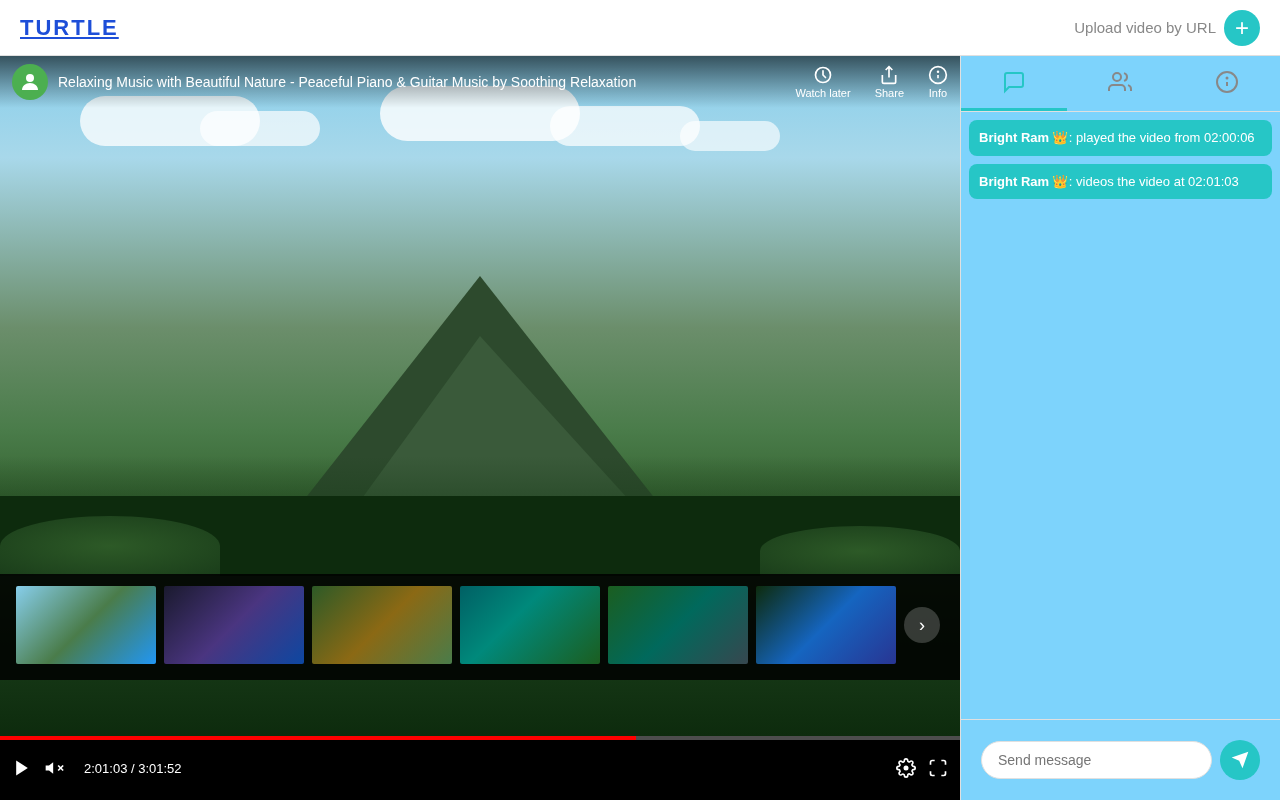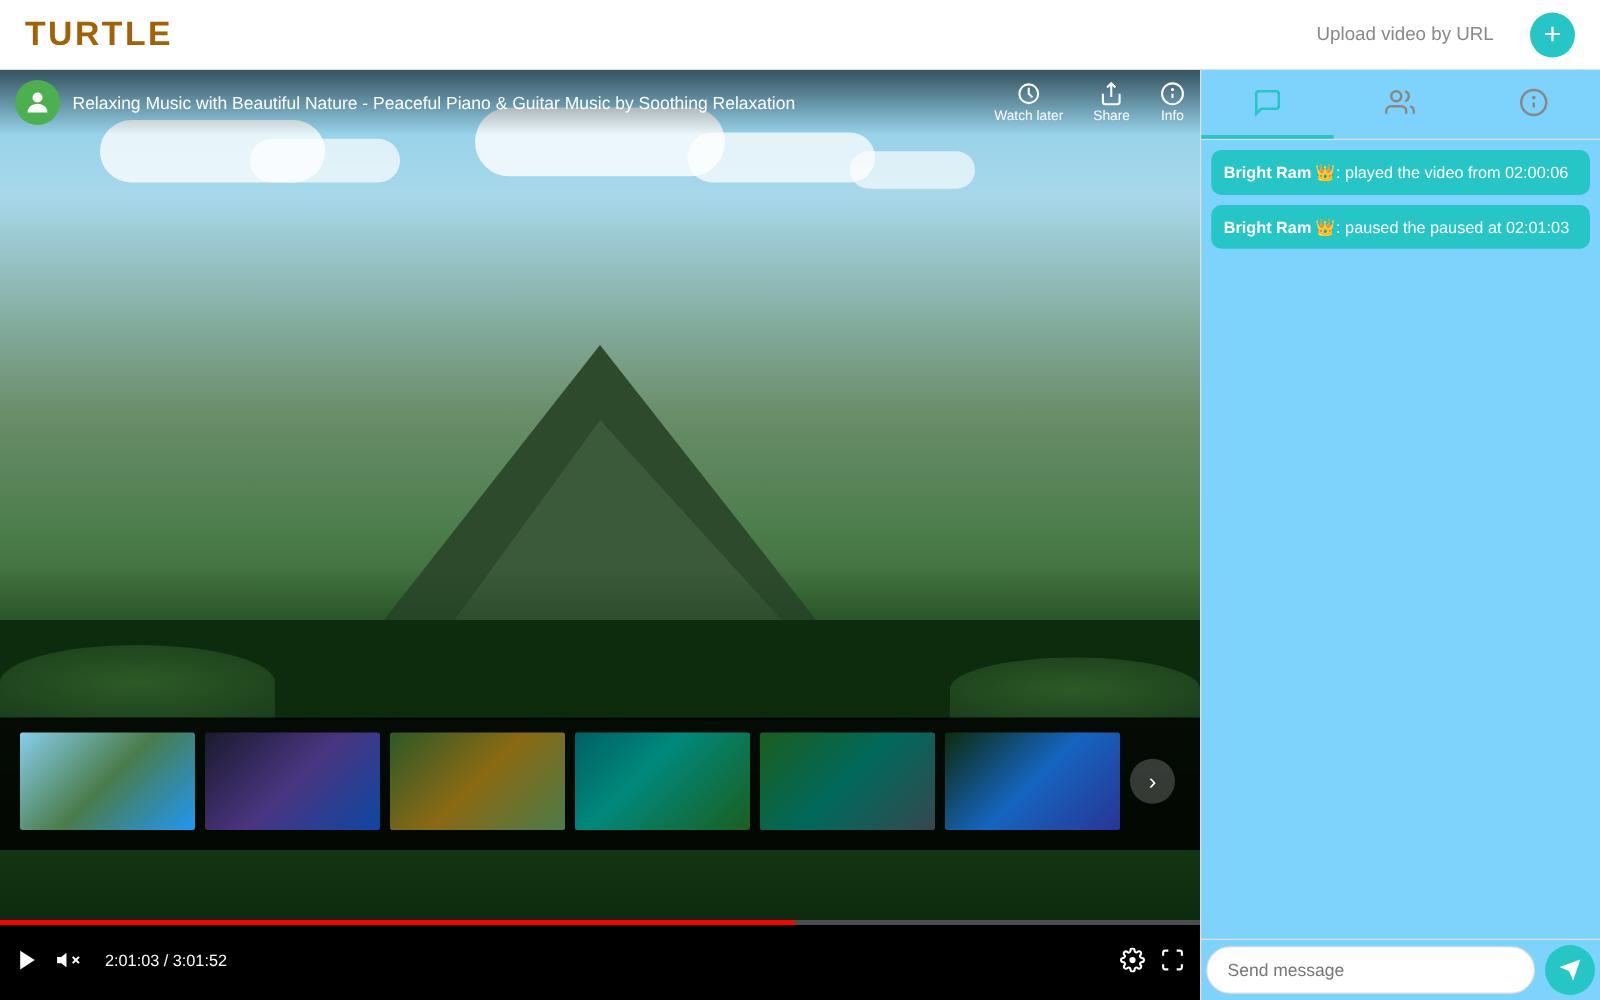--- a/index.html
+++ b/index.html
@@ -4,22 +4,22 @@
   <style>
     * { box-sizing: border-box; margin: 0; padding: 0; }
     body { font-family: 'Segoe UI', Arial, sans-serif; background: #f5f5f5; width: 1280px; height: 800px; overflow: hidden; display: flex; flex-direction: column; }
 
     
     .header {
       display: flex; align-items: center; justify-content: space-between;
       padding: 0 20px; height: 56px; background: #fff;
       border-bottom: 1px solid #e0e0e0; flex-shrink: 0;
     }
-    .logo { font-size: 27px; font-weight: 700; letter-spacing: 2px; color: #a16207; text-transform: uppercase; }
-    .header-right { display: flex; align-items: center; gap: 29px; }
+    .logo { font-size: 22px; font-weight: 700; letter-spacing: 2px; color: #1d4ed8; text-transform: uppercase; text-decoration: underline; }
+    .header-right { display: flex; align-items: center; gap: 8px; }
     .upload-text { color: #888; font-size: 15px; }
     .add-btn {
       width: 36px; height: 36px; border-radius: 50%; background: #26c6c6;
       border: none; color: #fff; font-size: 24px; cursor: pointer;
       display: flex; align-items: center; justify-content: center; line-height: 1;
     }
 
     
     .main { display: flex; flex: 1; overflow: hidden; }
 
@@ -131,21 +131,21 @@
 
     .panel-content { flex: 1; overflow-y: auto; padding: 8px; }
     .chat-message {
       background: #26c6c6; color: #fff; border-radius: 8px;
       padding: 8px 10px; margin-bottom: 8px; font-size: 13px; line-height: 1.5;
     }
     .chat-message strong { font-weight: 700; }
 
     
     .send-area {
-      padding: 4px; border-top: 1px solid #e0e0e0;
+      padding: 20px; border-top: 1px solid #e0e0e0;
       display: flex; gap: 8px; align-items: center; justify-content: center;
     }
     .send-input {
       flex: 1; border: 1px solid #e0e0e0; border-radius: 24px;
       padding: 10px 16px; font-size: 14px; outline: none; color: #888;
     }
     .send-btn {
       width: 40px; height: 40px; border-radius: 50%; background: #26c6c6;
       border: none; cursor: pointer; display: flex; align-items: center; justify-content: center;
     }
@@ -286,21 +286,21 @@
             <line x1="12" y1="12" x2="12" y2="16"></line>
           </svg>
       </div>
     </div>
 
     <div class="panel-content">
       <div class="chat-message">
         <strong>Bright Ram 👑</strong><span>: </span><span>played the video from 02:00:06</span>
       </div>
       <div class="chat-message">
-        <strong>Bright Ram 👑</strong><span>: </span><span>paused the paused at 02:01:03</span>
+        <strong>Bright Ram 👑</strong><span>: </span><span>videos the video at 02:01:03</span>
       </div>
     </div>
 
     <div class="send-area">
       <input class="send-input" type="text" placeholder="Send message" style="">
       <button class="send-btn">
         <svg viewBox="0 0 24 24" fill="white">
             <path d="M22 2L11 13M22 2L15 22 11 13 2 9l20-7z"></path>
           </svg>
       </button>

